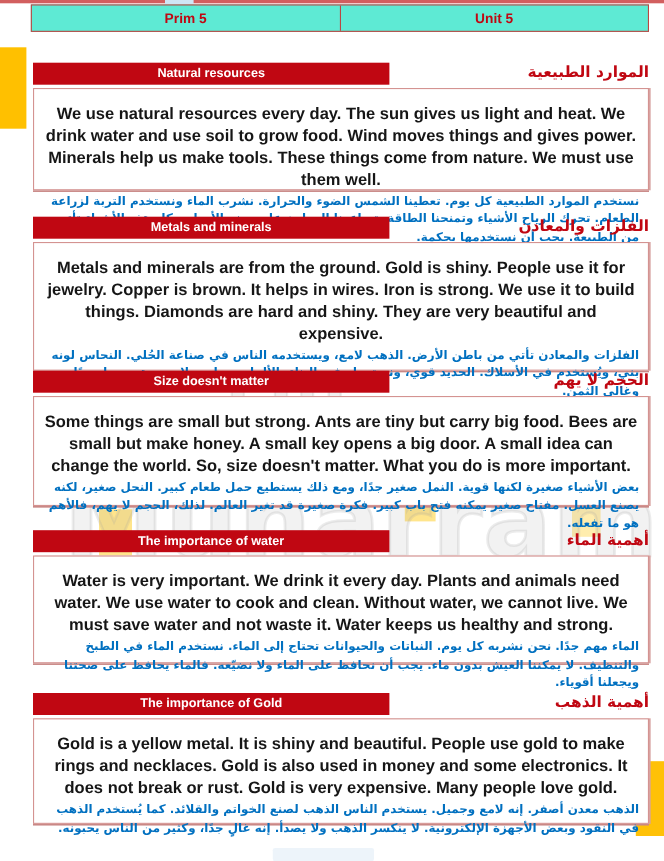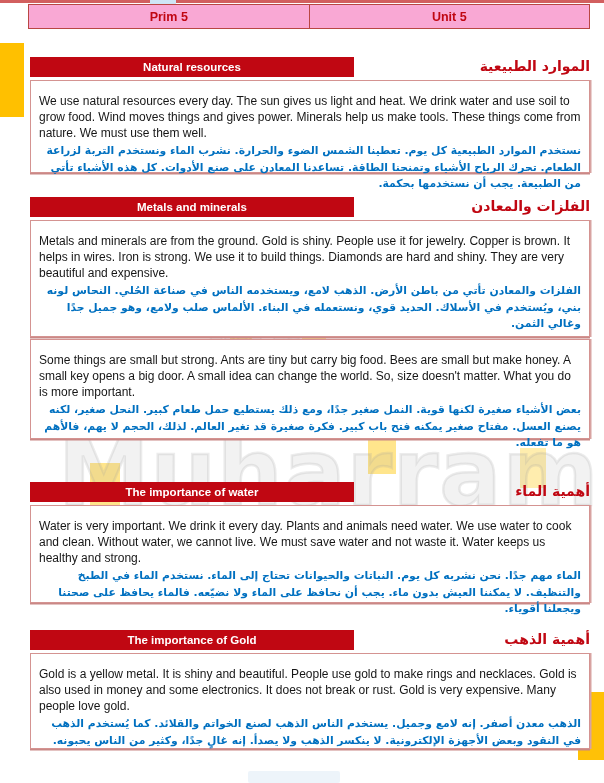--- a/index.html
+++ b/index.html
@@ -3,21 +3,21 @@
 <meta charset="utf-8">
 <style>
   html,body{margin:0;padding:0;background:#fff;}
   .page{position:relative;width:604px;height:783px;background:#fff;overflow:hidden;
         font-family:"Liberation Sans",sans-serif;}
   .top-line{position:absolute;left:0;top:0;width:604px;height:2.5px;background:#d25f5f;}
   .top-blue{position:absolute;left:150px;top:0;width:26px;height:3.5px;background:#cfe6f5;}
 
   
   .header-table{position:absolute;left:28px;top:4px;width:562px;height:25px;display:flex;
-        border:1.5px solid #b94743;background:#f9a8d4;box-sizing:border-box;}
+        border:1.5px solid #b94743;background:#5eead4;box-sizing:border-box;}
   .header-cell{flex:1;display:flex;align-items:center;justify-content:center;
         color:#c00712;font-weight:bold;font-size:12.5px;border-left:1.5px solid #b94743;}
   .header-cell:first-child{border-left:none;}
 
   
   .yellow-left{position:absolute;left:0;top:43px;width:24px;height:74px;background:#ffc000;}
   .yellow-right{position:absolute;left:578px;top:692px;width:26px;height:68px;background:#ffc107;}
   .wm-yellow{position:absolute;background:rgba(255,198,0,0.45);}
 
   
@@ -30,21 +30,21 @@
 
   
   .section{position:absolute;left:30px;width:560px;}
   .sec-head{position:relative;height:21px;}
   .banner{position:absolute;left:0;top:0;width:324px;height:20px;background:#c00712;
         color:#ffffff;font-weight:bold;font-size:11.5px;text-align:center;line-height:20px;}
   .ar-title{position:absolute;right:0;top:1px;color:#c00712;font-weight:bold;font-size:14px;
         direction:rtl;font-family:"DejaVu Sans",sans-serif;}
   .box{margin-top:2px;border:1px solid #d49391;box-shadow:0 1.5px 0 #c98886,1.5px 0 0 #d8a3a1;
         background:#fff;box-sizing:border-box;padding:13px 8px 4px 8px;}
-  .en{margin:0;font-weight:normal;font-size:12px;line-height:1.33;color:#161616;}
+  .en{margin:0;font-weight:bold;font-size:15px;line-height:1.33;color:#161616;text-align:center;}
   .ar{margin:1px 0 0 0;font-weight:bold;font-size:10.8px;line-height:1.55;color:#0070c0;
         direction:rtl;text-align:right;font-family:"DejaVu Sans",sans-serif;}
   .s1{top:57px}.s1 .box{height:93px}
   .s2{top:197px}.s2 .box{height:117px}
   .s3{top:337px}.s3 .box{height:100px}
   .s4{top:482px}.s4 .box{height:98px}
   .s5{top:630px}.s5 .box{height:96px}
 
   .footer-blob{position:absolute;left:248px;top:771px;width:92px;height:12px;
         background:rgba(155,195,225,0.30);border-radius:2px;opacity:.6;}
@@ -89,20 +89,24 @@
       <div class="banner">Metals and minerals</div>
       <div class="ar-title">الفلزات والمعادن</div>
     </div>
     <div class="box">
       <p class="en">Metals and minerals are from the ground. Gold is shiny. People use it for jewelry. Copper is brown. It helps in wires. Iron is strong. We use it to build things. Diamonds are hard and shiny. They are very beautiful and expensive.</p>
       <p class="ar">الفلزات والمعادن تأتي من باطن الأرض. الذهب لامع، ويستخدمه الناس في صناعة الحُلي. النحاس لونه بني، ويُستخدم في الأسلاك. الحديد قوي، ونستعمله في البناء. الألماس صلب ولامع، وهو جميل جدًا وغالي الثمن.</p>
     </div>
   </div>
 
   <div class="section s3">
+    <div class="sec-head">
+      <div class="banner">Size doesn't matter</div>
+      <div class="ar-title">الحجم لا يهم</div>
+    </div>
     <div class="box">
       <p class="en">Some things are small but strong. Ants are tiny but carry big food. Bees are small but make honey. A small key opens a big door. A small idea can change the world. So, size doesn't matter. What you do is more important.</p>
       <p class="ar">بعض الأشياء صغيرة لكنها قوية. النمل صغير جدًا، ومع ذلك يستطيع حمل طعام كبير. النحل صغير، لكنه يصنع العسل. مفتاح صغير يمكنه فتح باب كبير. فكرة صغيرة قد تغير العالم. لذلك، الحجم لا يهم، فالأهم هو ما تفعله.</p>
     </div>
   </div>
 
   <div class="section s4">
     <div class="sec-head">
       <div class="banner">The importance of water</div>
       <div class="ar-title">أهمية الماء</div>

